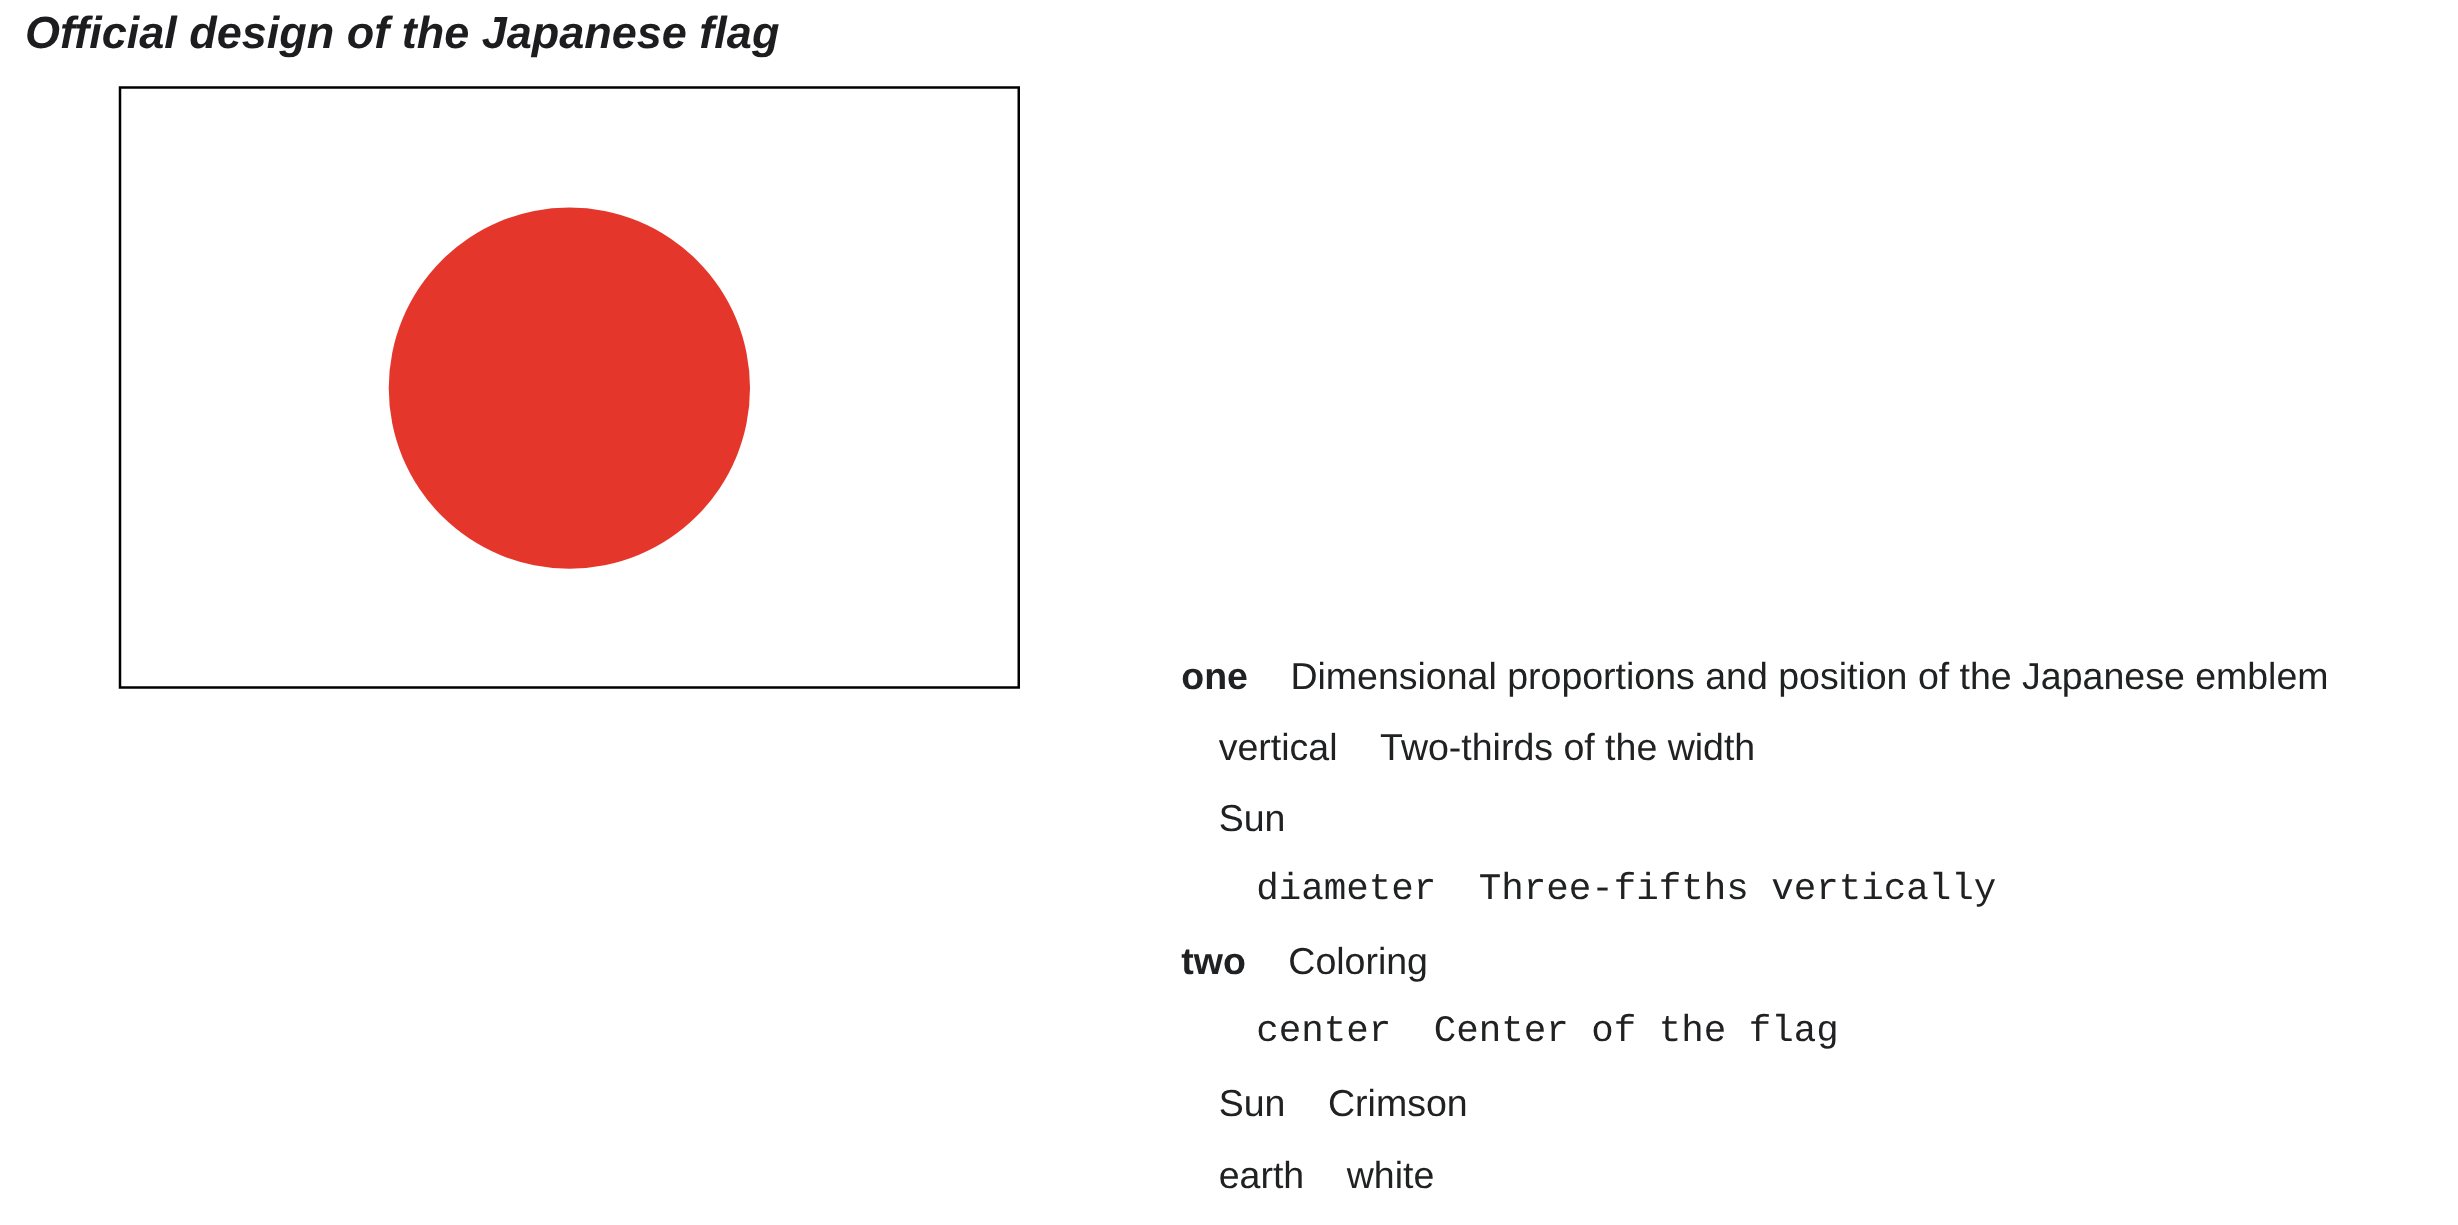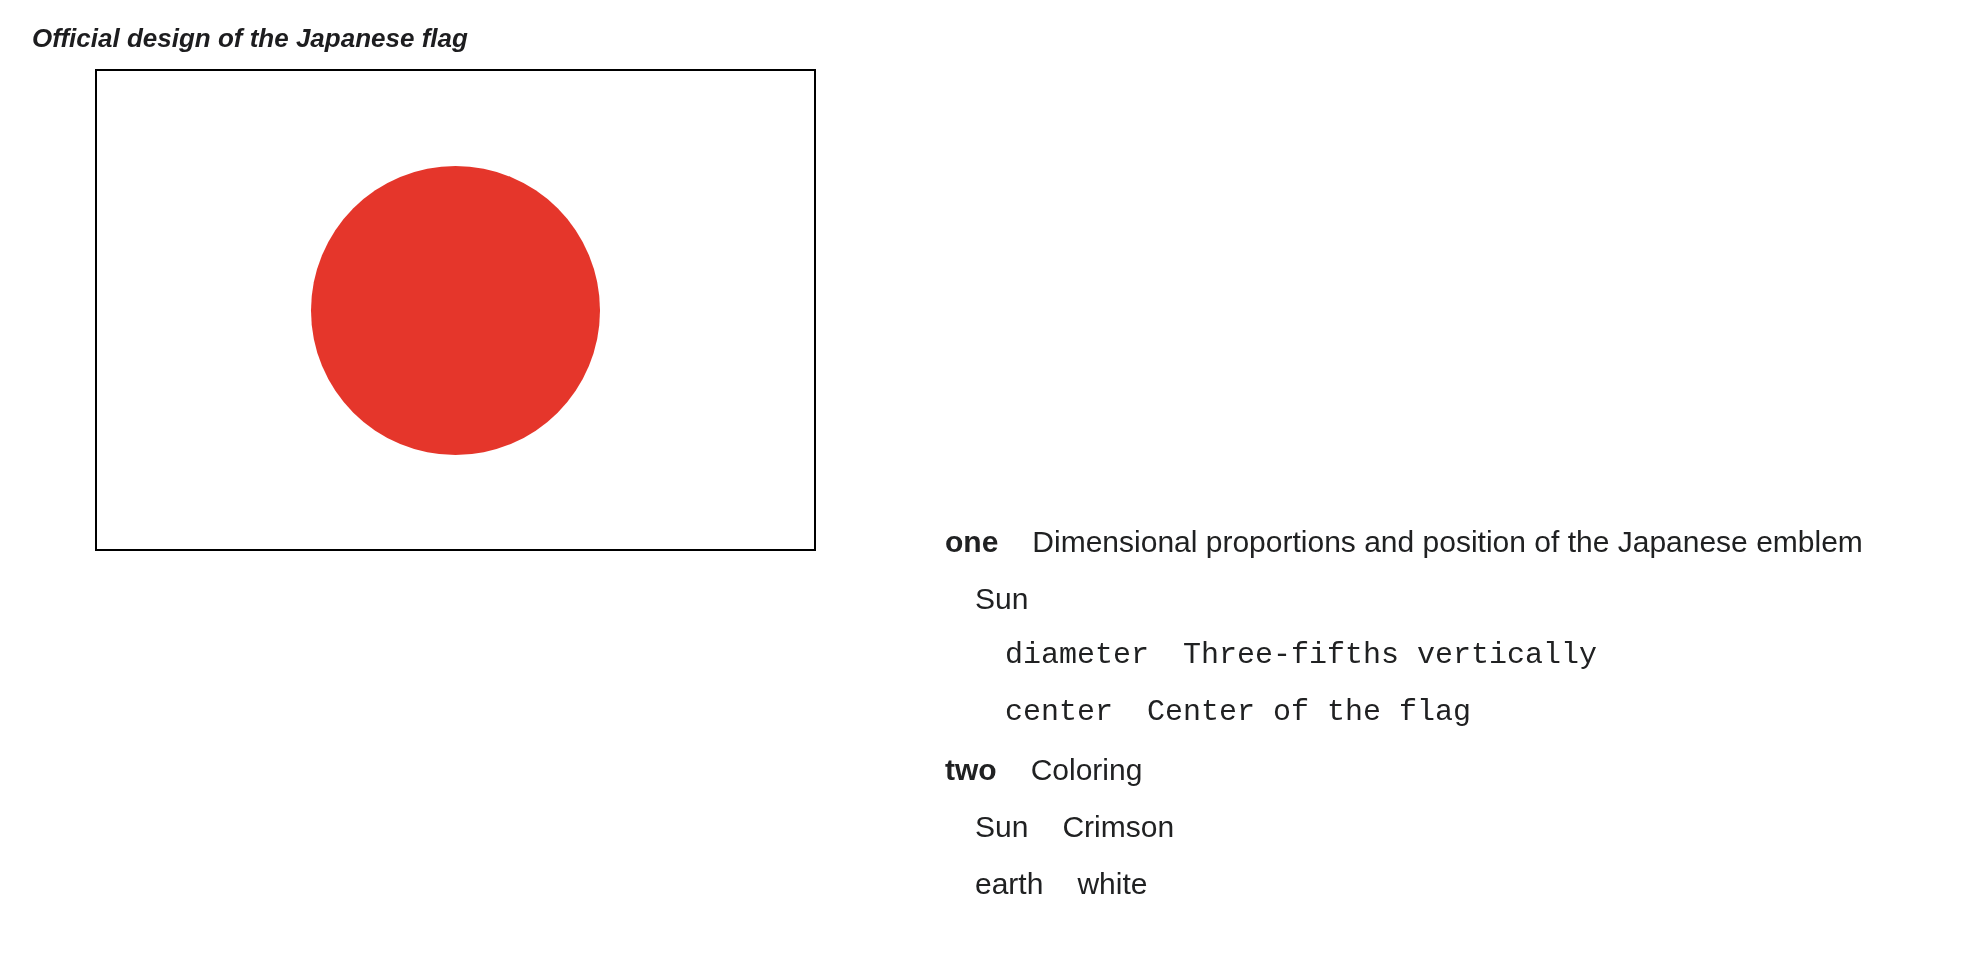--- a/index.html
+++ b/index.html
@@ -14,22 +14,22 @@
     font-family: "Liberation Sans", sans-serif;
     color: var(--text-color, #202122);
     overflow: hidden;
   }
 
   
   .page-title {
     position: absolute;
     left: 16px;
     top: 2px;
-    margin: 16px;
-    font-size: 26px;
+    margin: 4px;
+    font-size: 36px;
     line-height: 40px;
     font-weight: bold;
     font-style: italic;
     color: var(--title-color, #1d1d1f);
     white-space: nowrap;
   }
 
   
   .flag {
     position: absolute;
@@ -82,19 +82,20 @@
 <body style="--page-bg: #ffffff; --text-color: #202122; --title-color: #1d1d1f; --flag-field: #ffffff; --flag-sun: #e5362b; --flag-border: #000000;">
 
 <h1 class="page-title">Official design of the Japanese flag</h1>
 
 <figure class="flag">
   <div class="sun-disc"></div>
 </figure>
 
 <div class="spec-list" id="spec-list">
     <div class="spec-row indent-0"><span class="spec-label bold">one</span><span class="spec-value">Dimensional proportions and position of the Japanese emblem</span></div>
+    <div class="spec-row indent-1"><span class="spec-label">vertical</span><span class="spec-value">Two-thirds of the width</span></div>
     <div class="spec-row indent-1"><span class="spec-label">Sun</span></div>
     <div class="spec-row indent-2"><span class="spec-label">diameter</span><span class="spec-value">Three-fifths vertically</span></div>
+    <div class="spec-row indent-0"><span class="spec-label bold">two</span><span class="spec-value">Coloring</span></div>
     <div class="spec-row indent-2"><span class="spec-label">center</span><span class="spec-value">Center of the flag</span></div>
-    <div class="spec-row indent-0"><span class="spec-label bold">two</span><span class="spec-value">Coloring</span></div>
     <div class="spec-row indent-1"><span class="spec-label">Sun</span><span class="spec-value">Crimson</span></div>
     <div class="spec-row indent-1"><span class="spec-label">earth</span><span class="spec-value">white</span></div>
   </div>
 
 </body></html>

